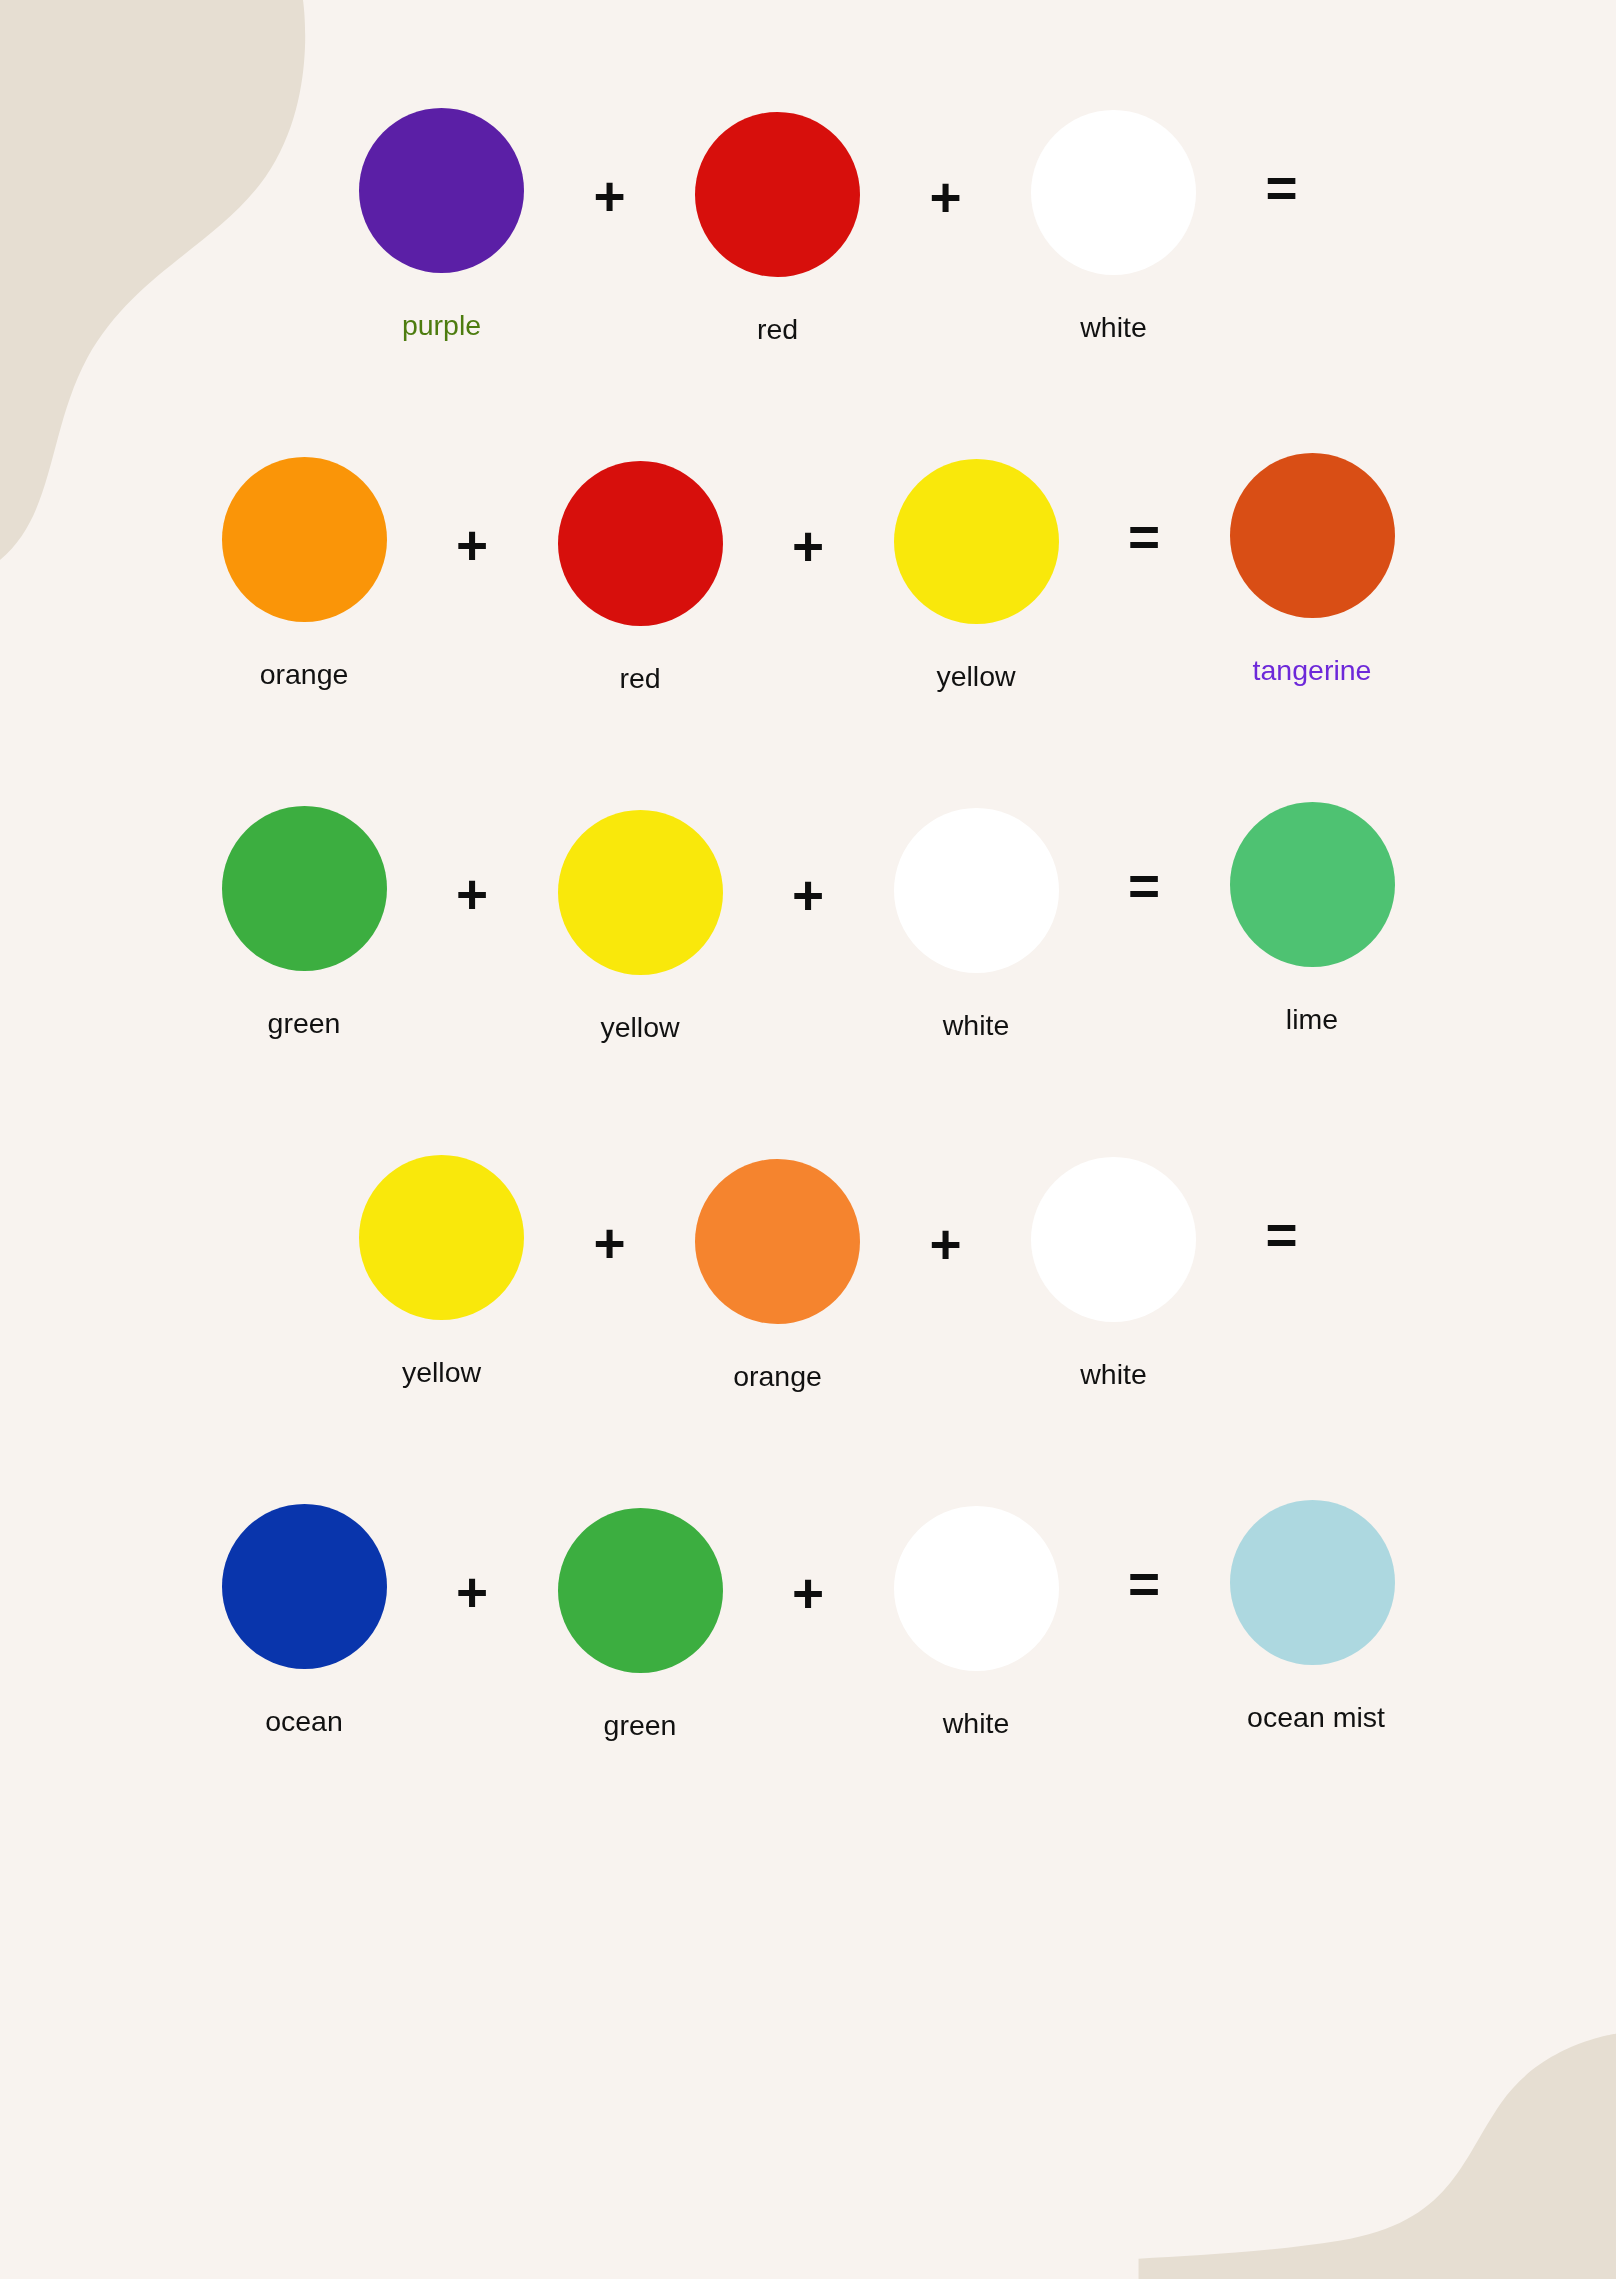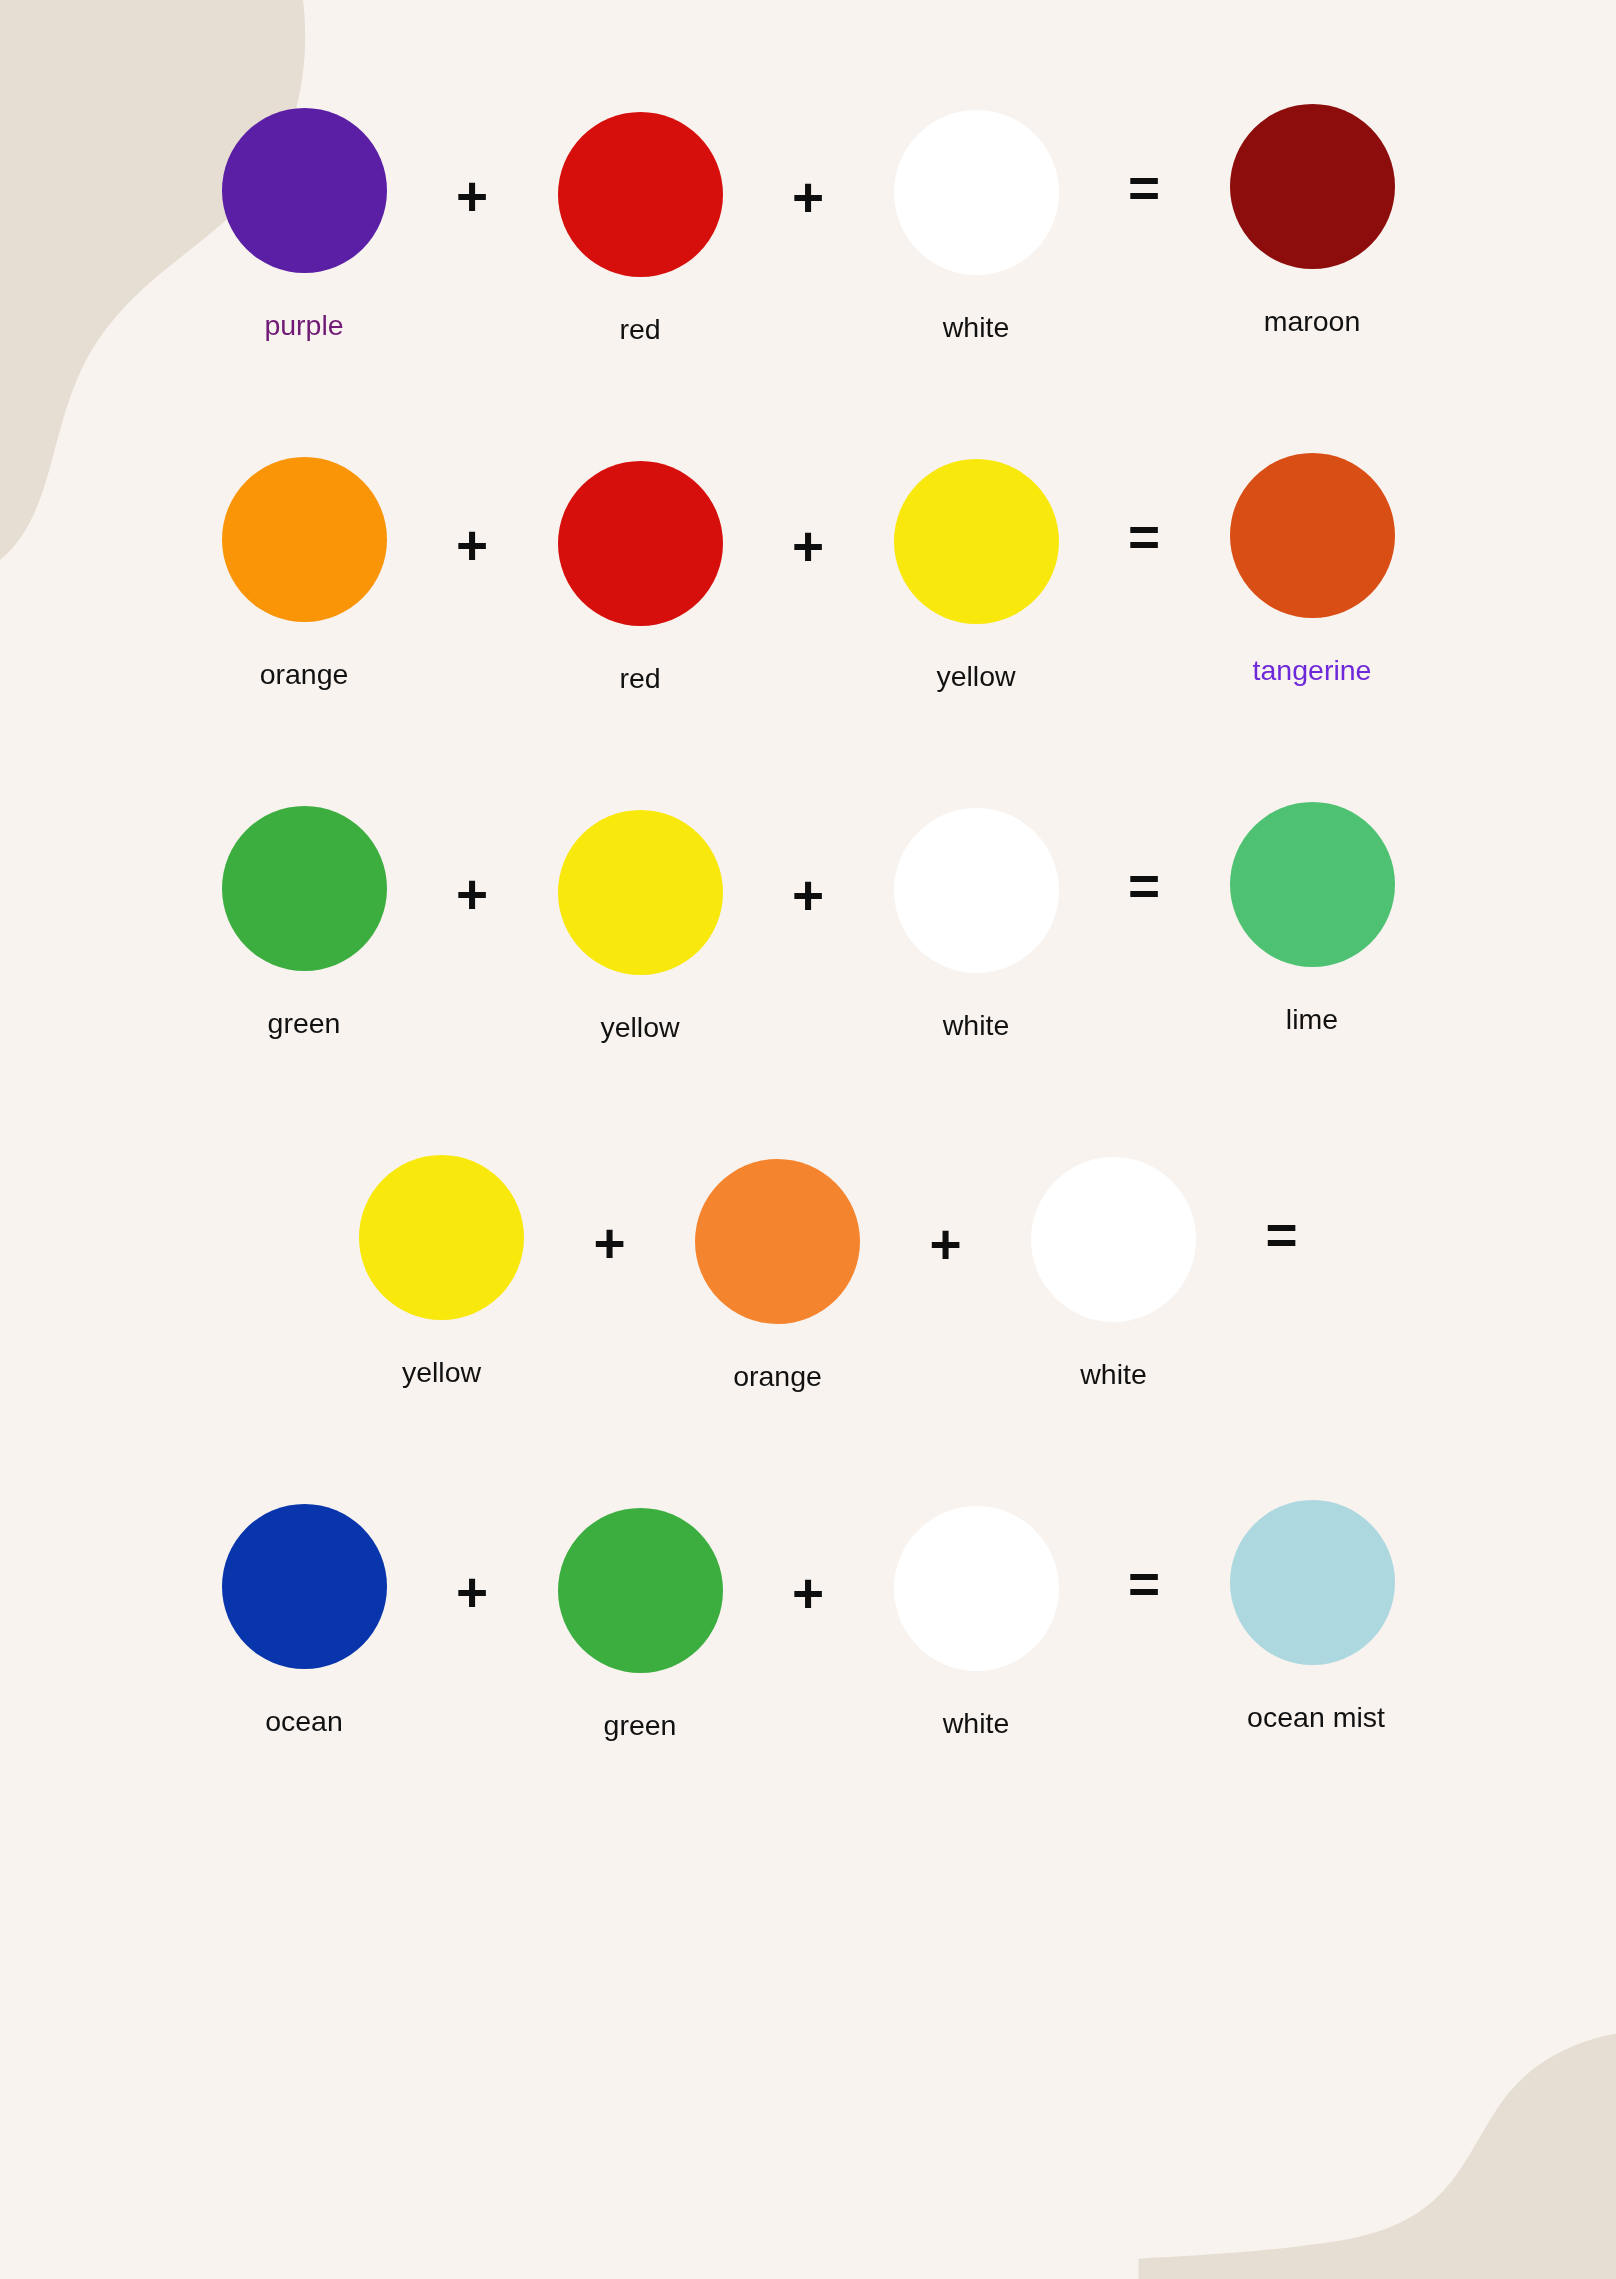--- a/index.html
+++ b/index.html
@@ -121,37 +121,33 @@
 </svg>
 
 <div class="poster">
 
 
   <div class="rows">
 
     <div class="combo-row">
       <div class="swatch-cell">
         <div class="swatch" style="background: rgb(91, 31, 166);"></div>
-        <div class="swatch-label" style="color: #701a75;">purple</div>
+        <div class="swatch-label" style="color: #4d7c0f;">purple</div>
       </div>
       <div class="operator" style="color: rgb(14, 14, 14);">+</div>
       <div class="swatch-cell">
         <div class="swatch" style="background: rgb(215, 15, 12);"></div>
         <div class="swatch-label" style="color: rgb(17, 17, 17);">red</div>
       </div>
       <div class="operator" style="color: rgb(14, 14, 14);">+</div>
       <div class="swatch-cell">
         <div class="swatch" style="background: rgb(255, 255, 255);"></div>
         <div class="swatch-label" style="color: rgb(17, 17, 17);">white</div>
       </div>
       <div class="operator" style="color: rgb(14, 14, 14);">=</div>
-      <div class="swatch-cell">
-        <div class="swatch" style="background: rgb(140, 13, 12);"></div>
-        <div class="swatch-label" style="color: rgb(17, 17, 17);">maroon</div>
-      </div>
     </div>
 
     <div class="combo-row">
       <div class="swatch-cell">
         <div class="swatch" style="background: rgb(250, 149, 8);"></div>
         <div class="swatch-label" style="color: rgb(17, 17, 17);">orange</div>
       </div>
       <div class="operator" style="color: rgb(14, 14, 14);">+</div>
       <div class="swatch-cell">
         <div class="swatch" style="background: rgb(215, 15, 12);"></div>

